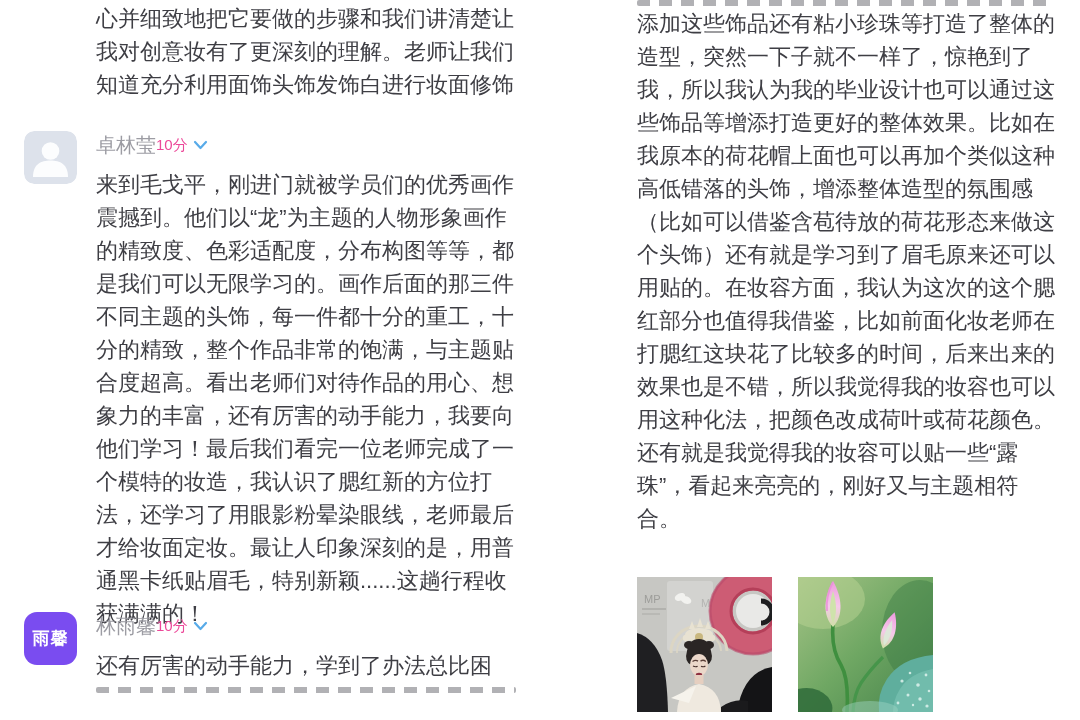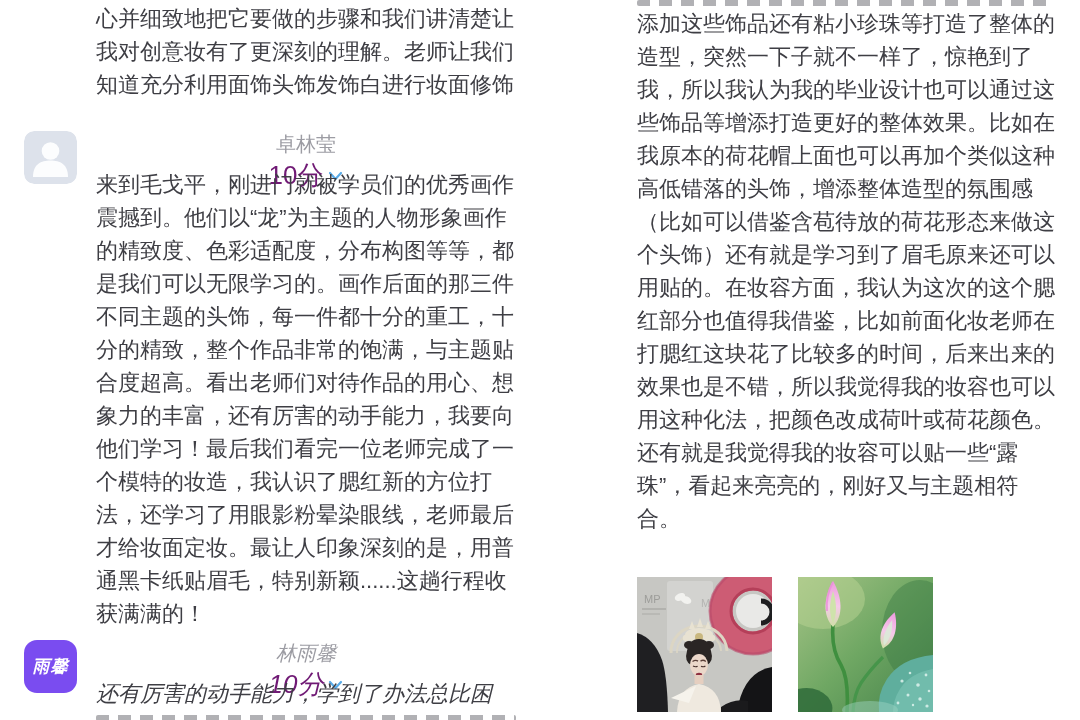--- a/index.html
+++ b/index.html
@@ -12,34 +12,34 @@
   .col-right{left:637px;width:420px;height:592px;}
 
   .para{
     font-size:22px;line-height:33px;color:#3e3e44;
     text-align:left;word-break:break-all;overflow-wrap:anywhere;
   }
   .intro{position:absolute;left:72px;top:2px;width:420px;}
 
   .comment{position:absolute;left:0;display:flex;}
   .comment-1{top:131px;}
-  .comment-2{top:640px;font-style:italic;}
+  .comment-2{top:612px;}
   .avatar{
     width:53px;height:53px;border-radius:10px;flex:none;margin-right:19px;
     overflow:hidden;display:flex;align-items:center;justify-content:center;
   }
   .avatar-text{
     background:#7a4cf0;color:#ffffff;font-size:17px;font-weight:bold;
     letter-spacing:1px;border-radius:13px;
   }
   .c-main{width:420px;}
-  .c-header{display:flex;justify-content:flex-start;align-items:center;height:28px;flex-direction:column;}
+  .c-header{display:flex;justify-content:flex-start;align-items:center;height:28px;}
   .name{font-size:20px;color:#9c9ca3;}
   .score-wrap{display:flex;align-items:center;gap:5px;cursor:pointer;}
-  .score{font-size:26px;color:#701a75;}
+  .score{font-size:15px;color:#ec4899;}
   .c-body{margin-top:9px;}
 
   .sliver{
     background:repeating-linear-gradient(90deg,#63636a 0 13px,rgba(0,0,0,0) 13px 22px);
     opacity:.5;border-radius:2px;height:6px;
   }
   .sliver-top{position:absolute;left:0;top:0;width:413px;height:6px;}
   .sliver-bottom{width:420px;margin-top:5px;}
 
   .r-para{position:absolute;left:0;top:7px;width:420px;}

